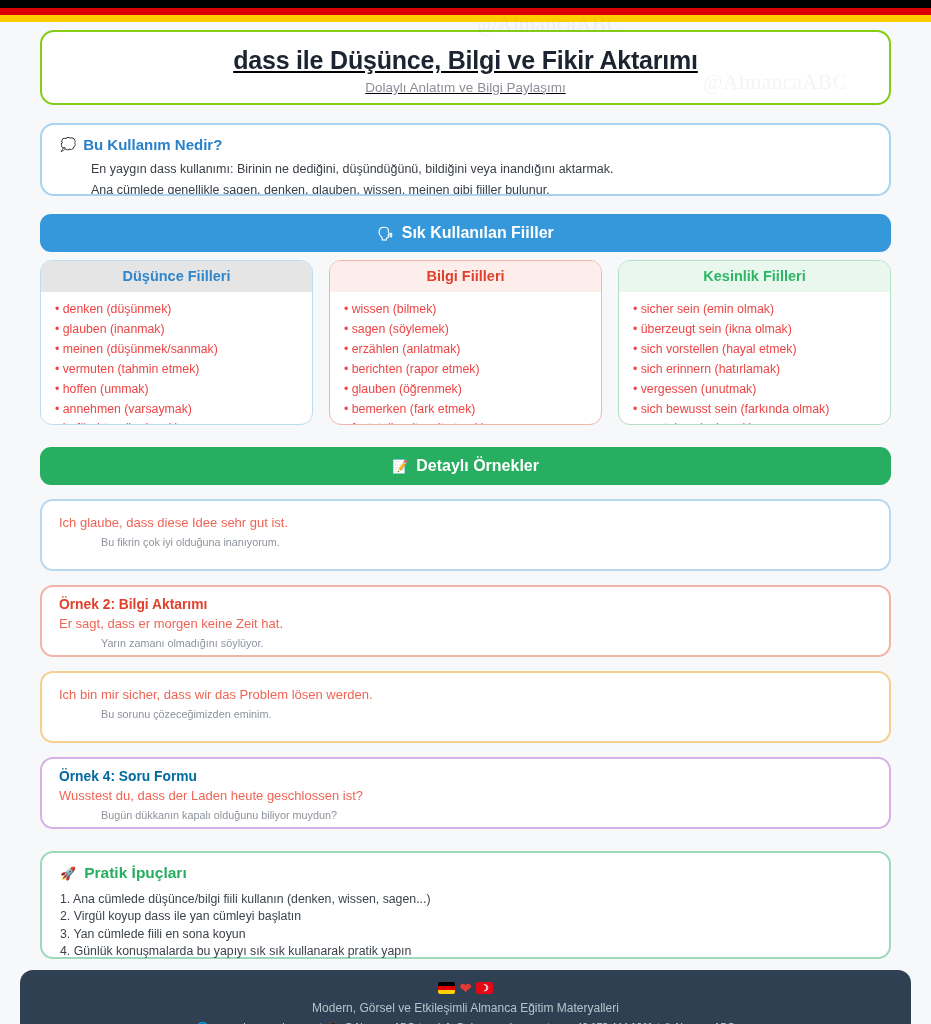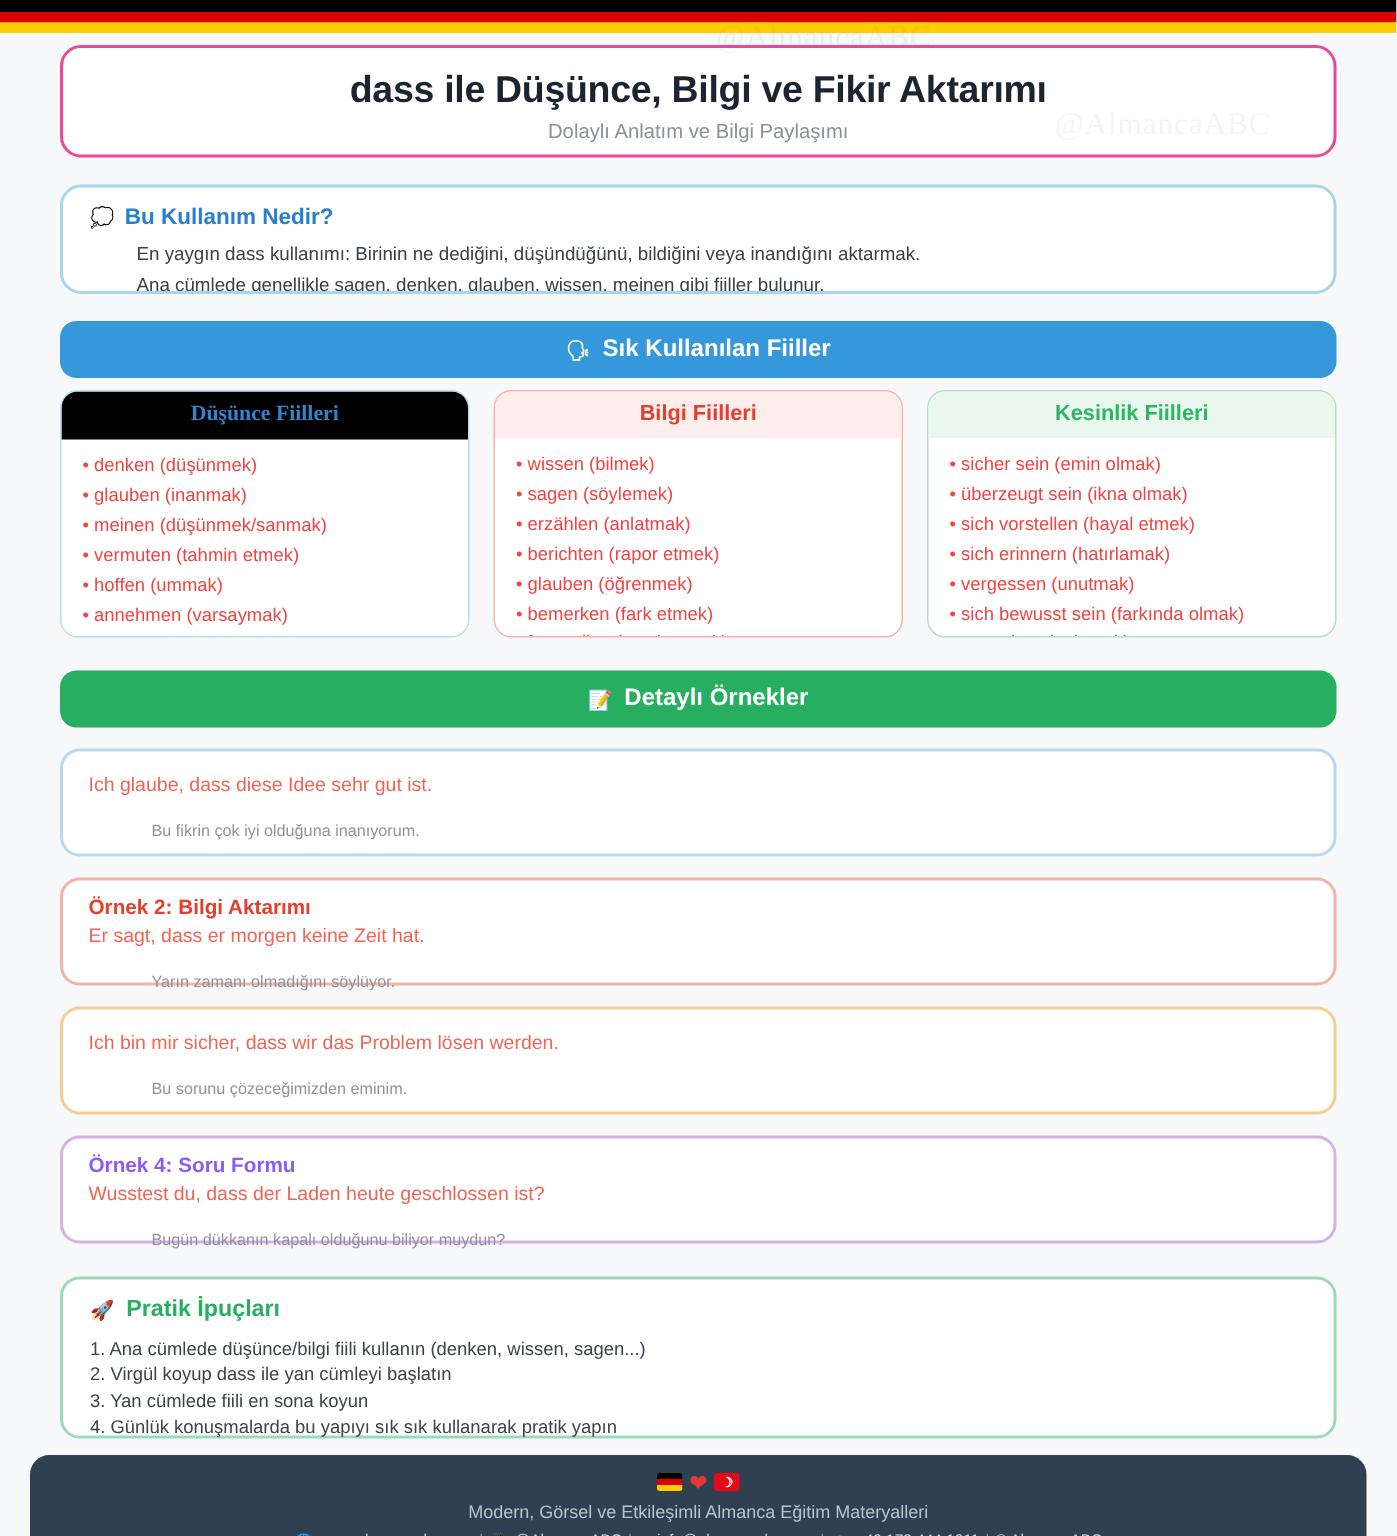--- a/index.html
+++ b/index.html
@@ -37,24 +37,25 @@
     color: rgba(120,130,145,0.085);
     font-size: 21px;
     letter-spacing: 0.5px;
     pointer-events: none;
     white-space: nowrap;
   }
 
   
   .title-card {
     margin-top: 8px;
-    border: 2px solid #ec4899;
+    border: 2px solid #84cc16;
     padding: 14px 20px 30px;
     text-align: center;
     height: 75px;
+    text-decoration: underline;
   }
   .title-main {
     font-size: 25px;
     font-weight: bold;
     color: #1b2430;
     letter-spacing: -0.2px;
   }
   .title-sub {
     font-size: 13.5px;
     color: #8b9099;
@@ -116,21 +117,21 @@
   .vcol.blue  { border: 1.5px solid #bcdcf2; }
   .vcol.red   { border: 1.5px solid #f0b5ab; }
   .vcol.green { border: 1.5px solid #b4dfc4; }
 
   .vhead {
     text-align: center;
     font-size: 14.5px;
     font-weight: bold;
     padding: 7px 0 8px;
   }
-  .vcol.blue  .vhead { background: #000000; color: #2f86cd; font-family: Liberation Serif, serif; }
+  .vcol.blue  .vhead { background: #e5e5e5; color: #2f86cd; }
   .vcol.red   .vhead { background: #fdeeeb; color: #e0402c; }
   .vcol.green .vhead { background: #eaf7ef; color: #2bb763; }
 
   .vlist { padding: 8px 14px 0; }
   .vitem {
     font-size: 12.3px;
     color: #ef4444;
     line-height: 1.62;
     white-space: nowrap;
   }
@@ -145,31 +146,31 @@
   }
   .ex-title { font-size: 13.8px; font-weight: bold; }
   .ex-de {
     font-size: 13px;
     color: #ef6455;
     margin-top: 4px;
   }
   .ex-tr {
     font-size: 10.8px;
     color: #8d939c;
-    margin-top: 18px;
+    margin-top: 6px;
     padding-left: 42px;
   }
   .ex-blue   { border: 2px solid #b6d9f1; }
   .ex-blue   .ex-title { color: #2f86cd; }
   .ex-red    { border: 2px solid #f2b3a8; }
   .ex-red    .ex-title { color: #e0402c; }
   .ex-orange { border: 2px solid #f4cf92; }
   .ex-orange .ex-title { color: #e59f1c; }
   .ex-purple { border: 2px solid #d7b0e6; }
-  .ex-purple .ex-title { color: #8b5cf6; }
+  .ex-purple .ex-title { color: #0369a1; }
 
   
   .tips-card {
     margin-top: 22px;
     border: 2px solid #9fd9bb;
     border-radius: 13px;
     background: #ffffff;
     padding: 11px 18px 14px;
     height: 108px;
   }

